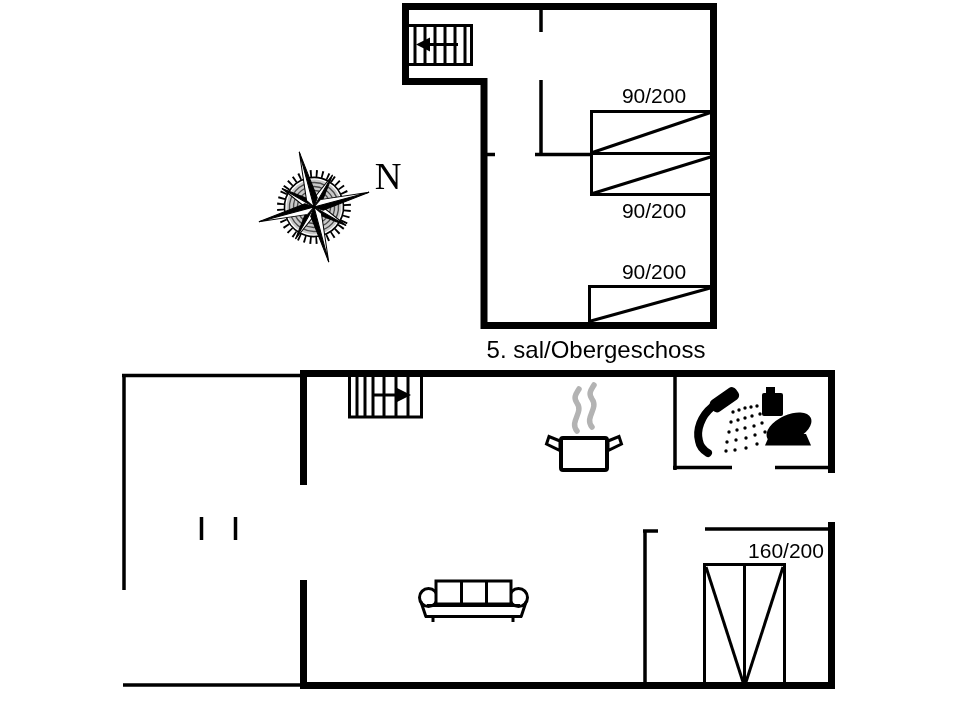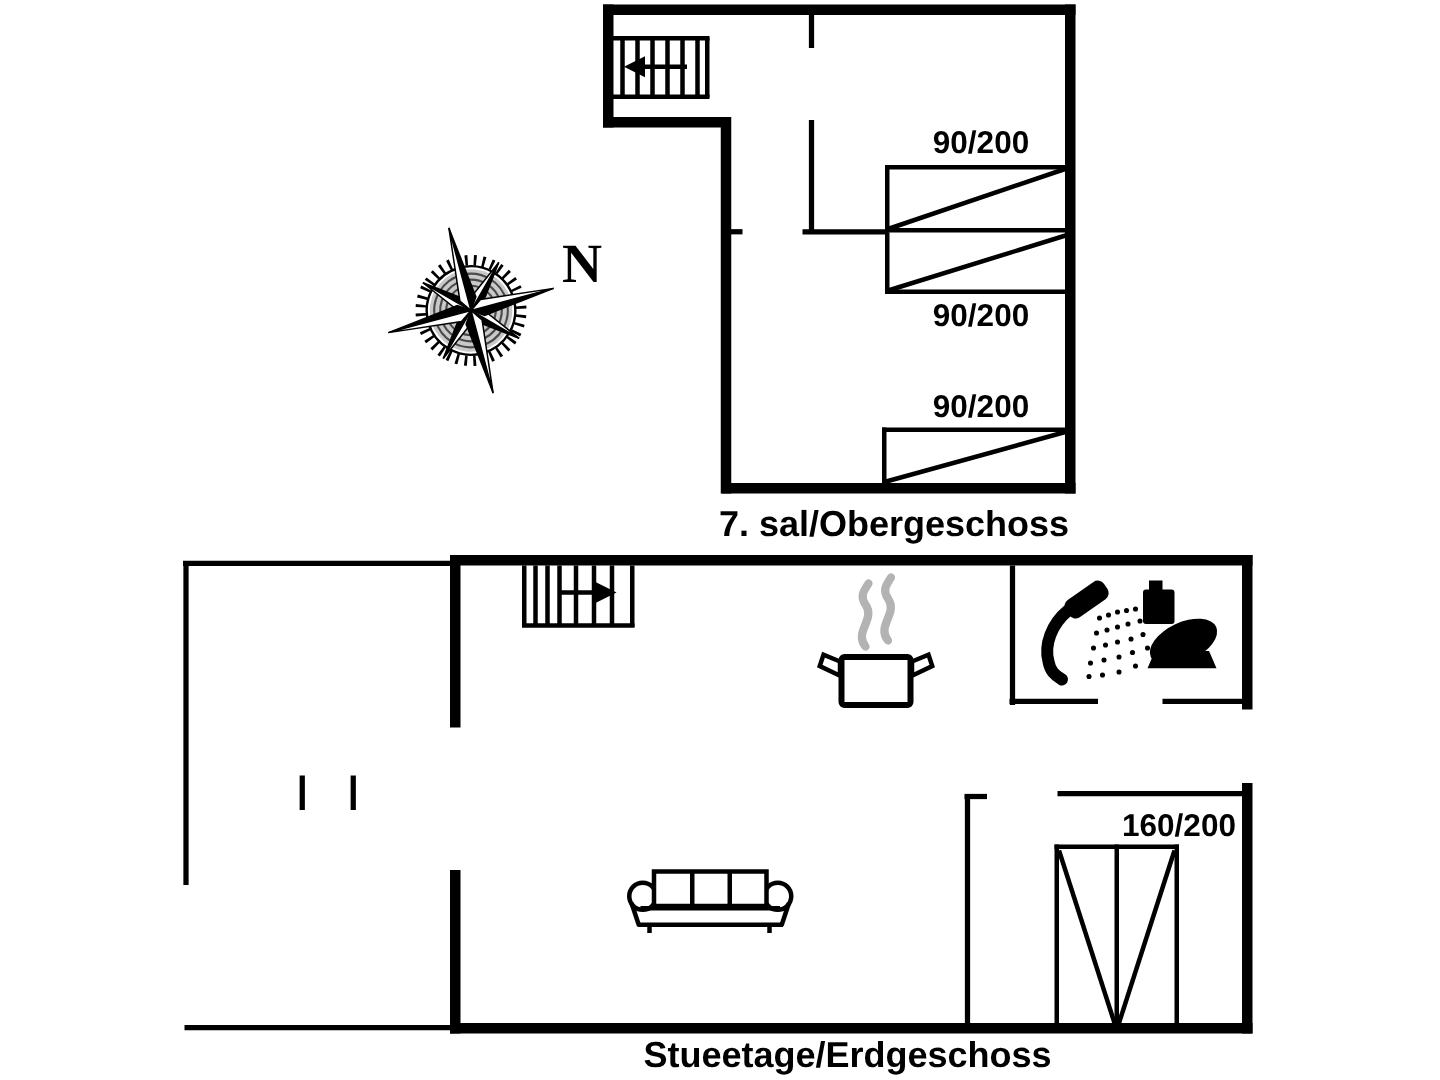--- a/index.html
+++ b/index.html
@@ -10,21 +10,20 @@
     overflow:hidden;
     font-family:"Liberation Sans",sans-serif;
   }
   .plan-svg{position:absolute;left:0;top:0;}
   .label{
     position:absolute;
     transform:translateX(-50%);
     color:#000;
     white-space:nowrap;
     line-height:1.05;
-    font-weight:bold;
   }
   .bed-size{font-size:21px;}
   .floor-name{font-size:24px;}
   .compass-n{
     font-family:"Liberation Serif",serif;
     font-size:37px;
   }
 </style>
 </head>
 <body>
@@ -253,19 +252,18 @@
   </svg>
 
   <div class="label bed-size" style="left:654px;top:85px;">90/200</div>
 
   <div class="label bed-size" style="left:654px;top:200px;">90/200</div>
 
   <div class="label bed-size" style="left:654px;top:261px;">90/200</div>
 
   <div class="label bed-size" style="left:746px;top:540px;margin-left:40px;">160/200</div>
 
-  <div class="label floor-name" style="left:596px;top:337px;">7. sal/Obergeschoss</div>
-
-  <div class="label floor-name" style="left:565px;top:691px;">Stueetage/Erdgeschoss</div>
+  <div class="label floor-name" style="left:596px;top:337px;">5. sal/Obergeschoss</div>
+
 
   <div class="label compass-n" style="left:388px;top:158px;">N</div>
 
 </div>
 
 </body></html>

